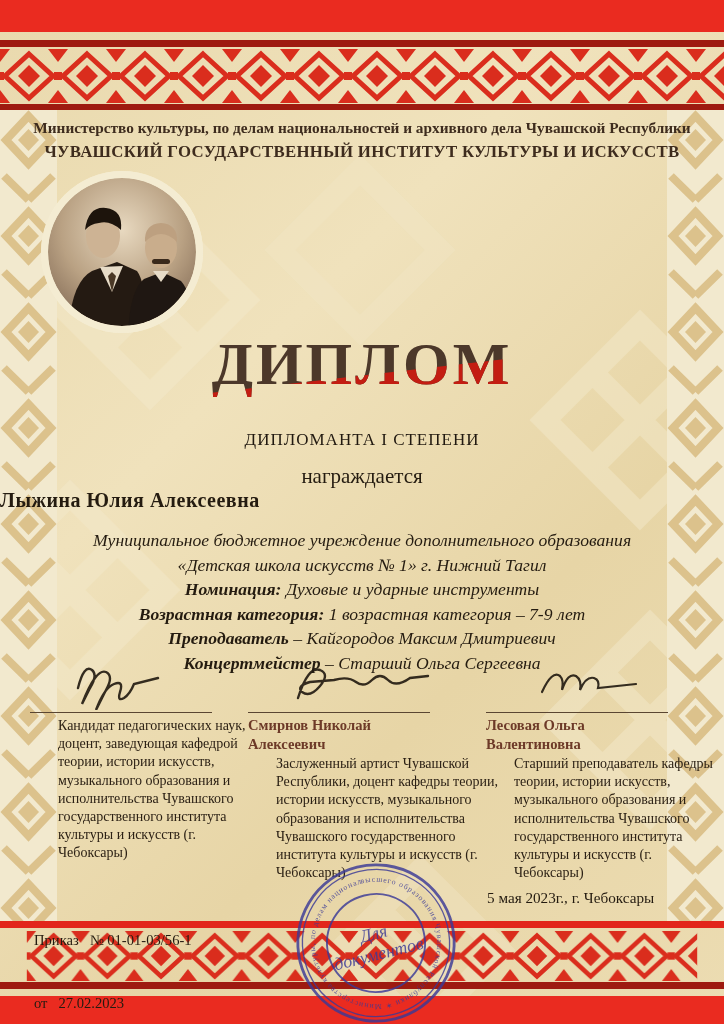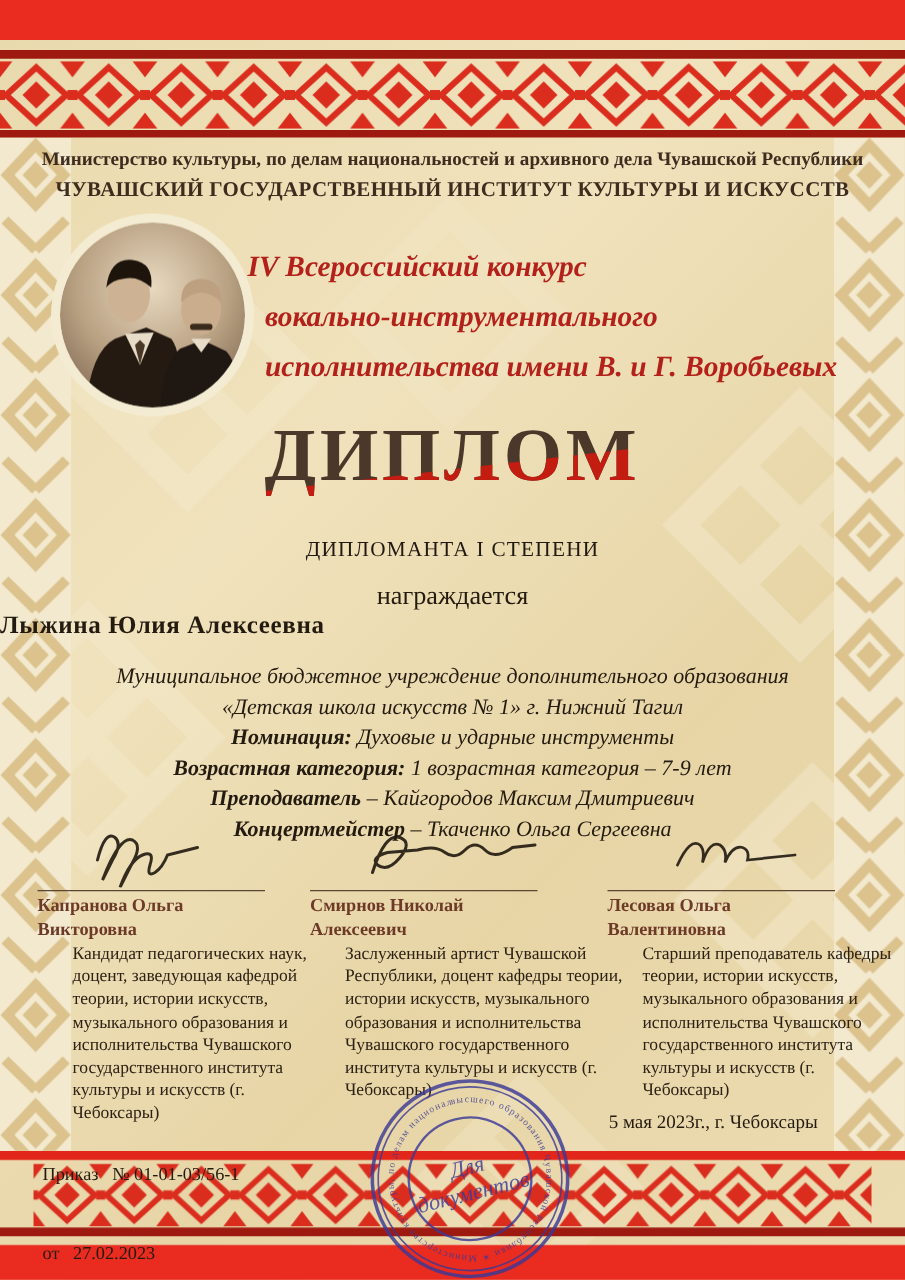--- a/index.html
+++ b/index.html
@@ -155,25 +155,20 @@
       <path d="M45 60 Q48 36 66 38 Q83 40 81 60 Q70 50 59 53 Q50 54 45 60 Z" fill="#1d140c"></path>
       <path d="M88 164 Q90 120 104 109 L122 102 L141 111 Q153 124 153 164 Z" fill="#1f1712"></path>
       <ellipse cx="121" cy="78" rx="16" ry="20" fill="#c9ad8c"></ellipse>
       <path d="M105 72 Q104 54 121 53 Q138 54 137 72 Q129 64 121 64 Q113 64 105 72 Z" fill="#bda080"></path>
       <rect x="112" y="89" width="18" height="5" rx="2.5" fill="#3a2a1c"></rect>
       <path d="M113 101 L121 112 L129 101 Z" fill="#e7dcc8"></path>
     </g>
     <circle cx="82" cy="82" r="77.5" fill="none" stroke="#f4ecd2" stroke-width="7"></circle>
   </svg>
 
-  <div class="abs competition">
-    <div class="c1">IV Всероссийский конкурс</div>
-    <div class="c2">вокально-инструментального</div>
-    <div class="c3">исполнительства имени В. и Г. Воробьевых</div>
-  </div>
 
   <div class="abs title-row">
     <span class="title-wrap">
       <span class="t-brown">ДИПЛОМ</span>
       <span class="t-red" aria-hidden="true">ДИПЛОМ</span>
     </span>
   </div>
 
   <div class="abs degree">ДИПЛОМАНТА I СТЕПЕНИ</div>
   <div class="abs awarded">награждается</div>
@@ -189,31 +184,30 @@
     <div>
       <span class="b">Возрастная категория:</span>
       <span>1 возрастная категория – 7-9 лет</span>
     </div>
     <div>
       <span class="b">Преподаватель</span>
       <span>– Кайгородов Максим Дмитриевич</span>
     </div>
     <div>
       <span class="b">Концертмейстер</span>
-      <span>– Ткаченко Ольга Сергеевна</span>
+      <span>– Старший Ольга Сергеевна</span>
     </div>
   </div>
 
   <div class="abs sig-row">
     <div class="sig-col sig-col1">
       <svg class="sig-img" width="180" height="52" viewBox="0 0 180 52">
         <path d="M48 30 Q54 6 62 12 Q68 17 60 30 Q56 38 52 46 Q66 10 76 14 Q84 18 76 32 Q72 40 66 52 Q74 30 84 26 Q94 22 90 34 Q87 44 94 40 Q100 36 104 26 L128 20" fill="none" stroke="#241c12" stroke-width="2.4" stroke-linecap="round" opacity="0.92"></path>
       </svg>
       <div class="sig-line"></div>
-      <div class="sig-name">Капранова Ольга Викторовна</div>
       <div class="sig-desc">Кандидат педагогических наук, доцент, заведующая кафедрой теории, истории искусств, музыкального образования и исполнительства Чувашского государственного института культуры и искусств (г. Чебоксары)</div>
     </div>
     <div class="sig-col sig-col2">
       <svg class="sig-img" width="200" height="52" viewBox="0 0 200 52">
         <path d="M30 40 Q40 8 52 12 Q62 16 52 28 Q42 40 34 34 Q28 28 42 24 L66 22 Q80 18 88 24 Q96 30 104 22 Q112 14 120 22 Q128 30 142 20 L160 18" fill="none" stroke="#241c12" stroke-width="2.4" stroke-linecap="round" opacity="0.92"></path>
       </svg>
       <div class="sig-line"></div>
       <div class="sig-name">Смирнов Николай Алексеевич</div>
       <div class="sig-desc">Заслуженный артист Чувашской Республики, доцент кафедры теории, истории искусств, музыкального образования и исполнительства Чувашского государственного института культуры и искусств (г. Чебоксары)</div>
     </div>

